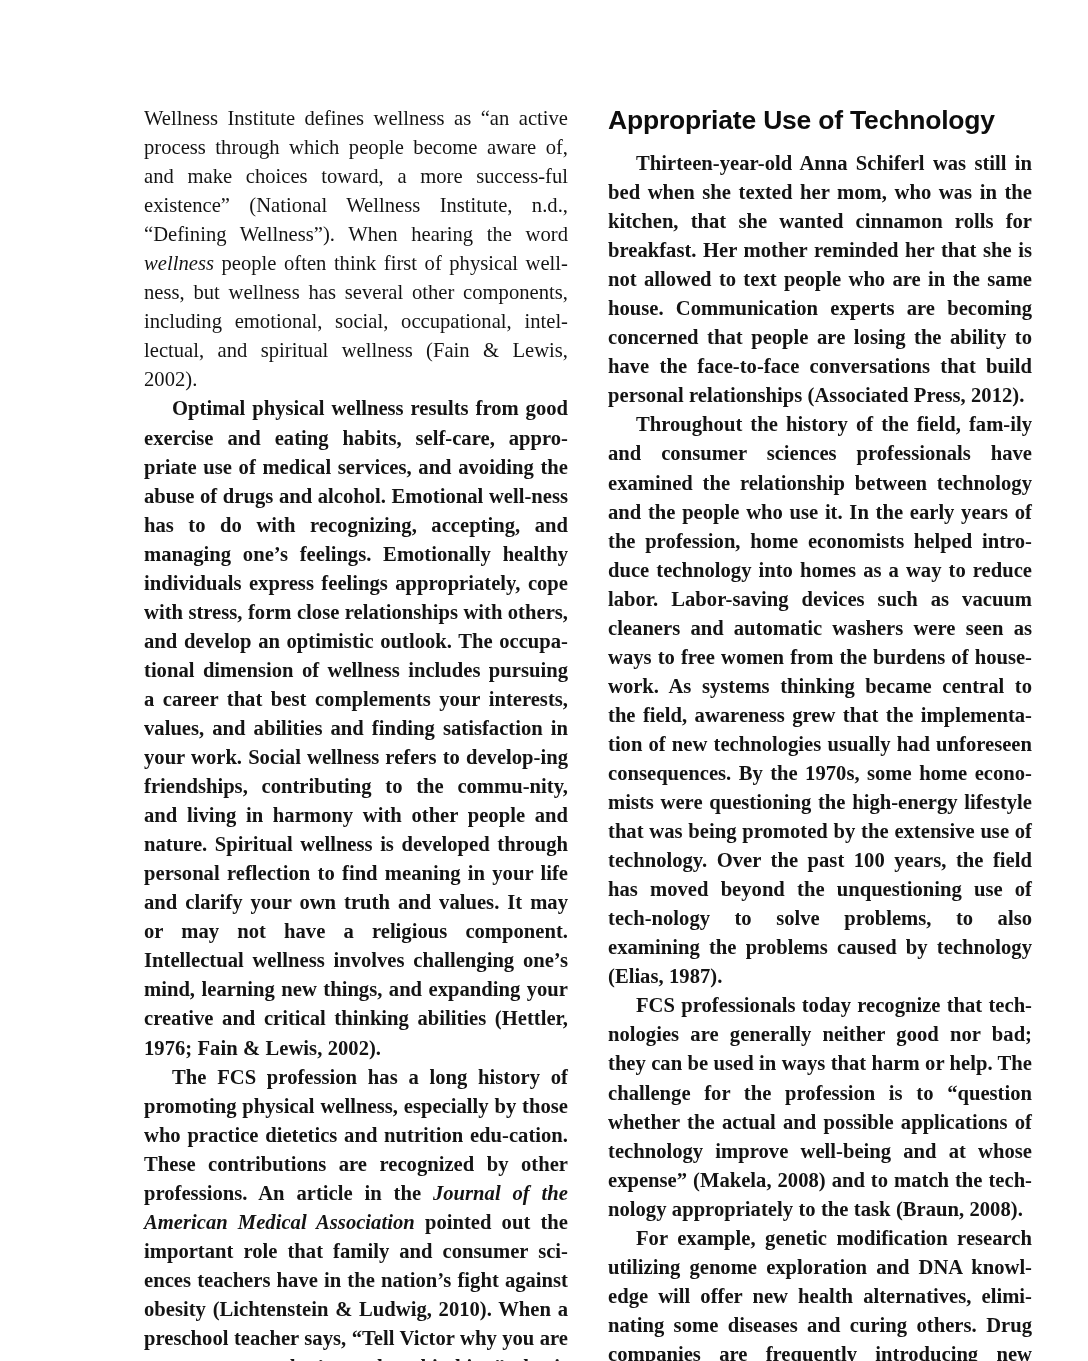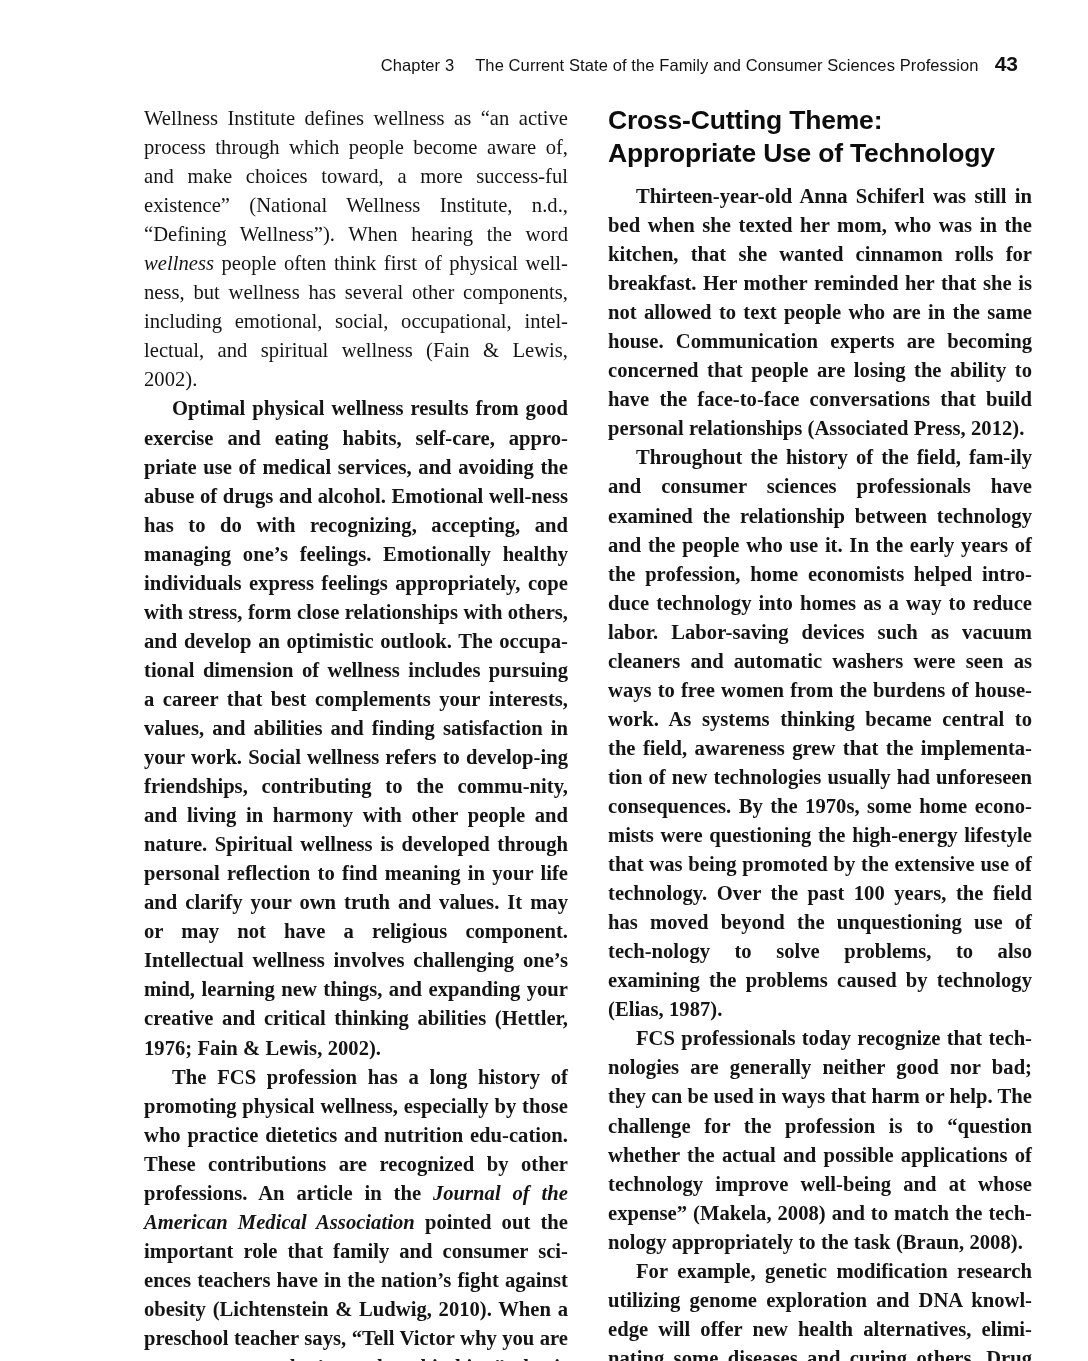--- a/index.html
+++ b/index.html
@@ -96,36 +96,31 @@
   .theme-head .line2 {
     display: block;
     white-space: nowrap;
   }
 </style>
 </head>
 <body>
 
 <div class="page">
 
-  <div class="running-head">
-    <span class="rh-chapter">Chapter 3</span>
-    <span class="rh-title">The Current State of the Family and Consumer Sciences Profession</span>
-    <span class="rh-folio">43</span>
-  </div>
 
   <div class="columns">
 
     <div class="col" id="left-column">
         <p class="body-par">Wellness Institute defines wellness as “an active process through which people become aware of, and make choices toward, a more success-ful existence” (National Wellness Institute, n.d., “Defining Wellness”). When hearing the word <em>wellness</em> people often think first of physical well-ness, but wellness has several other components, including emotional, social, occupational, intel-lectual, and spiritual wellness (Fain &amp; Lewis, 2002).</p>
         <p class="body-par indent">Optimal physical wellness results from good exercise and eating habits, self-care, appro-priate use of medical services, and avoiding the abuse of drugs and alcohol. Emotional well-ness has to do with recognizing, accepting, and managing one’s feelings. Emotionally healthy individuals express feelings appropriately, cope with stress, form close relationships with others, and develop an optimistic outlook. The occupa-tional dimension of wellness includes pursuing a career that best complements your interests, values, and abilities and finding satisfaction in your work. Social wellness refers to develop-ing friendships, contributing to the commu-nity, and living in harmony with other people and nature. Spiritual wellness is developed through personal reflection to find meaning in your life and clarify your own truth and values. It may or may not have a religious component. Intellectual wellness involves challenging one’s mind, learning new things, and expanding your creative and critical thinking abilities (Hettler, 1976; Fain &amp; Lewis, 2002).</p>
         <p class="body-par indent">The FCS profession has a long history of promoting physical wellness, especially by those who practice dietetics and nutrition edu-cation. These contributions are recognized by other professions. An article in the <em>Journal of the American Medical Association</em> pointed out the important role that family and consumer sci-ences teachers have in the nation’s fight against obesity (Lichtenstein &amp; Ludwig, 2010). When a preschool teacher says, “Tell Victor why you are so angry; you don’t need to hit him,” she is helping a child learn to express emotions appro-priately. What other examples show that FCS professionals help others optimize wellness?</p>
       </div>
 
     <div class="col" id="right-column">
-        <h2 class="theme-head"><span>Cross-Cutting Theme:</span><span class="line2">Appropriate Use of Technology</span></h2>
+        <h2 class="theme-head"><span class="line2">Appropriate Use of Technology</span></h2>
         <p class="body-par indent">Thirteen-year-old Anna Schiferl was still in bed when she texted her mom, who was in the kitchen, that she wanted cinnamon rolls for breakfast. Her mother reminded her that she is not allowed to text people who are in the same house. Communication experts are becoming concerned that people are losing the ability to have the face-to-face conversations that build personal relationships (Associated Press, 2012).</p>
         <p class="body-par indent">Throughout the history of the field, fam-ily and consumer sciences professionals have examined the relationship between technology and the people who use it. In the early years of the profession, home economists helped intro-duce technology into homes as a way to reduce labor. Labor-saving devices such as vacuum cleaners and automatic washers were seen as ways to free women from the burdens of house-work. As systems thinking became central to the field, awareness grew that the implementa-tion of new technologies usually had unforeseen consequences. By the 1970s, some home econo-mists were questioning the high-energy lifestyle that was being promoted by the extensive use of technology. Over the past 100 years, the field has moved beyond the unquestioning use of tech-nology to solve problems, to also examining the problems caused by technology (Elias, 1987).</p>
         <p class="body-par indent">FCS professionals today recognize that tech-nologies are generally neither good nor bad; they can be used in ways that harm or help. The challenge for the profession is to “question whether the actual and possible applications of technology improve well-being and at whose expense” (Makela, 2008) and to match the tech-nology appropriately to the task (Braun, 2008).</p>
         <p class="body-par indent">For example, genetic modification research utilizing genome exploration and DNA knowl-edge will offer new health alternatives, elimi-nating some diseases and curing others. Drug companies are frequently introducing new drugs that can help treat symptoms or even cure many illnesses and ailments. Even our food is changing. Crop and animal food products will</p>
       </div>
 
   </div>
 
 </div>
 

